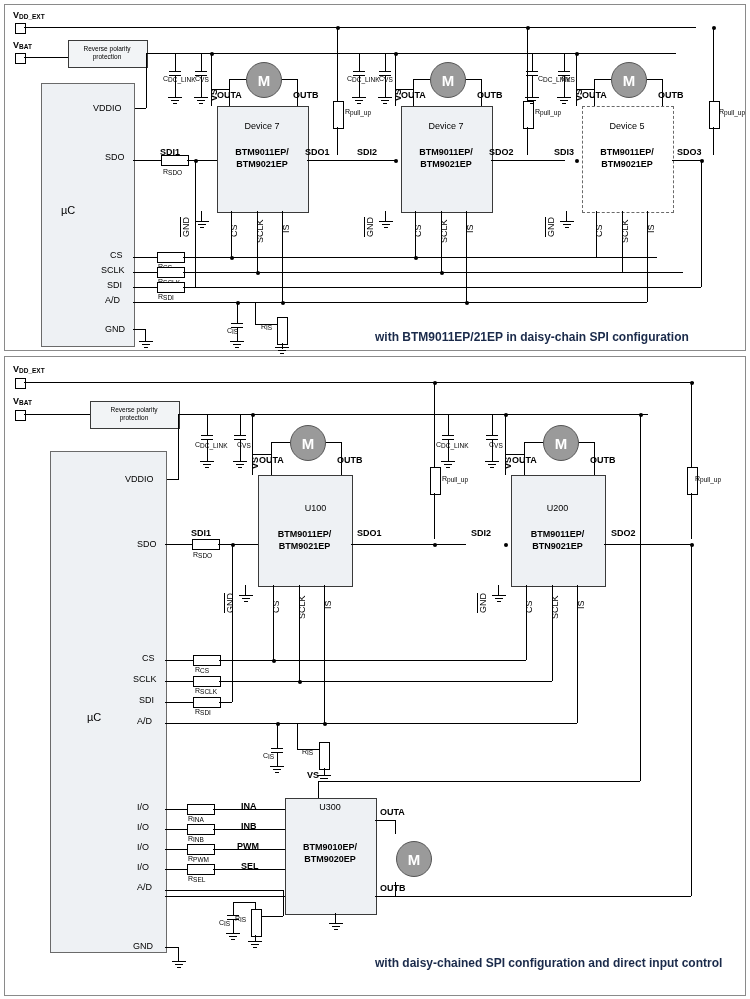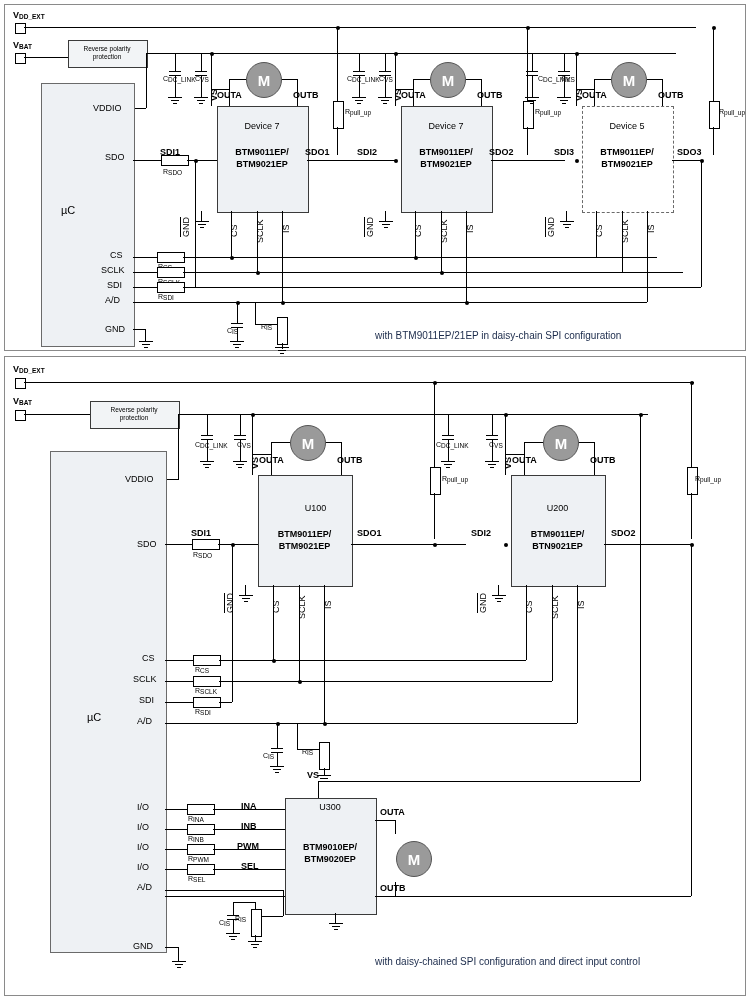--- a/index.html
+++ b/index.html
@@ -42,21 +42,21 @@
   .gnd{position:absolute;width:14px;height:8px;}
   .gnd i{position:absolute;left:0;background:#000;display:block;}
   .gnd i:nth-child(1){top:0;width:14px;height:1px;}
   .gnd i:nth-child(2){top:3px;left:3px;width:8px;height:1px;}
   .gnd i:nth-child(3){top:6px;left:5px;width:4px;height:1px;}
 
   .vrot{position:absolute;font-size:9px;font-weight:bold;transform:rotate(-90deg);transform-origin:left top;white-space:nowrap;}
   .vrot.n{font-weight:normal;}
   .under{text-decoration:overline;}
 
-  .caption{position:absolute;font-size:10px;color:#1a2a4a;white-space:nowrap;}
+  .caption{position:absolute;font-size:12px;color:#1a2a4a;white-space:nowrap;font-weight:bold;}
 </style>
 </head>
 <body>
 
 <div id="page">
 
   <div class="panel" id="panel-top">
 
     <div class="lbl b" style="left:8px;top:6px;">V<span class="sub">DD_EXT</span></div>
     <div class="pad" style="left:10px;top:18px;"></div>

